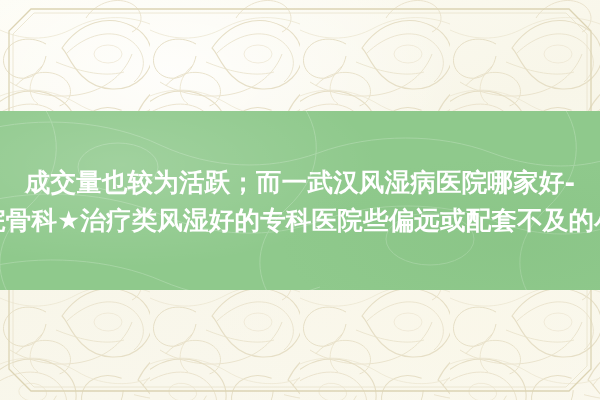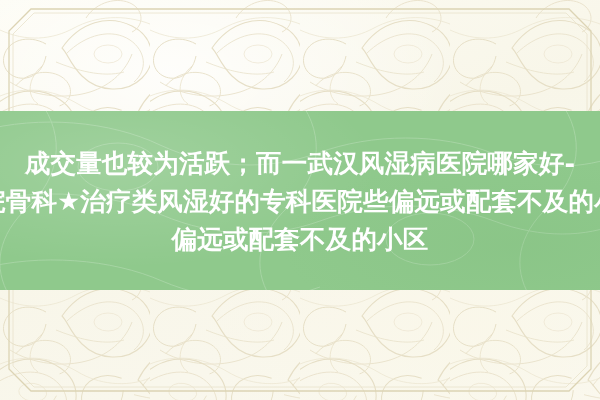--- a/index.html
+++ b/index.html
@@ -158,18 +158,17 @@
           <ellipse cx="118" cy="56" rx="40" ry="24"></ellipse>
           <ellipse cx="430" cy="128" rx="44" ry="26"></ellipse>
         </g>
       </svg>
     </div>
     <div class="banner-sheen"></div>
 
     <div class="headline">
       <div class="line">成交量也较为活跃；而一武汉风湿病医院哪家好-</div>
       <div class="line">医院骨科★治疗类风湿好的专科医院些偏远或配套不及的小区</div>
-      <div class="line">偏远或配套不及的小区</div>
     </div>
 
   </div>
 
 </div>
 
 </body></html>

